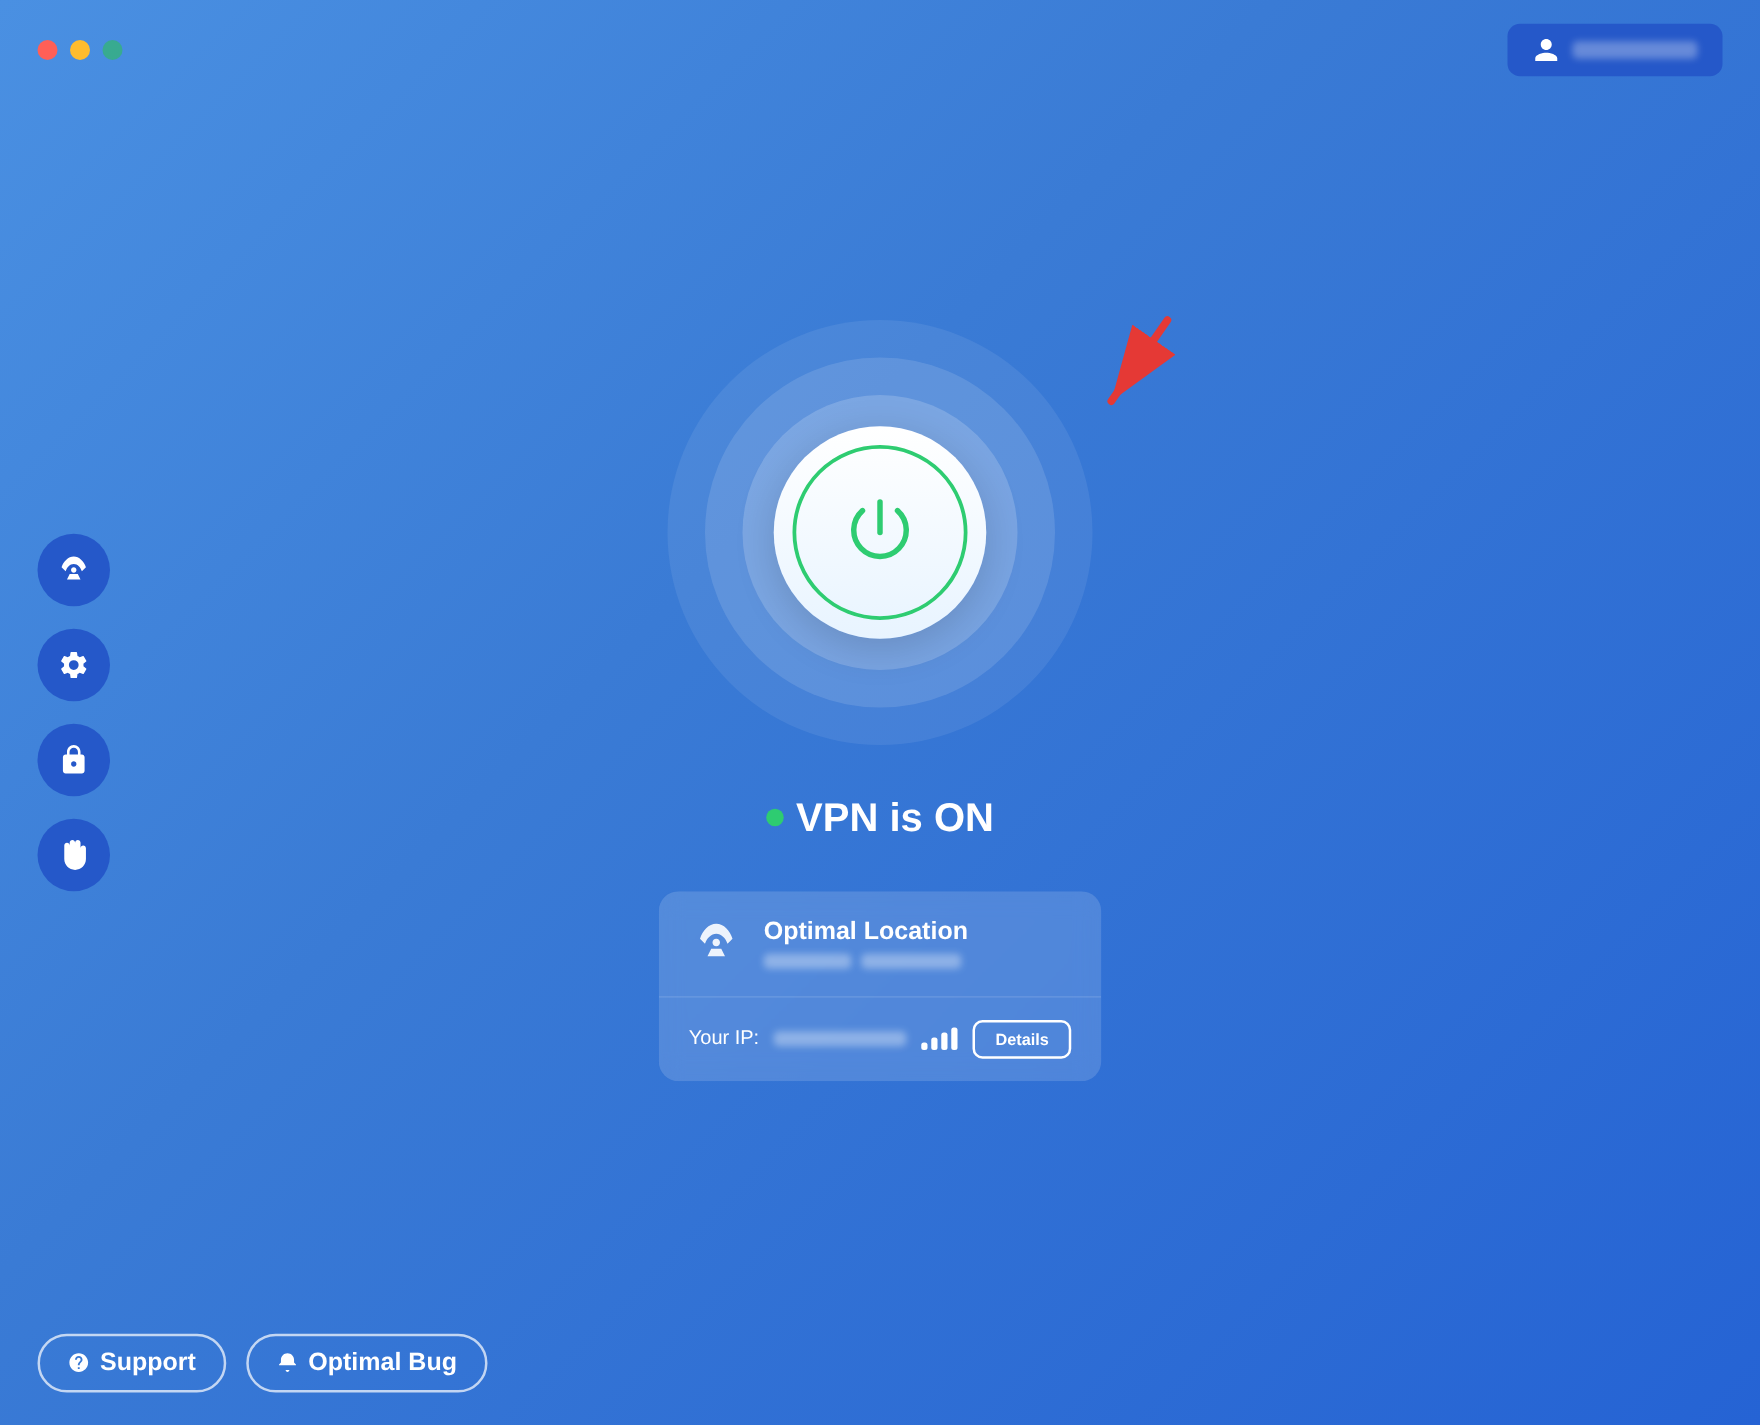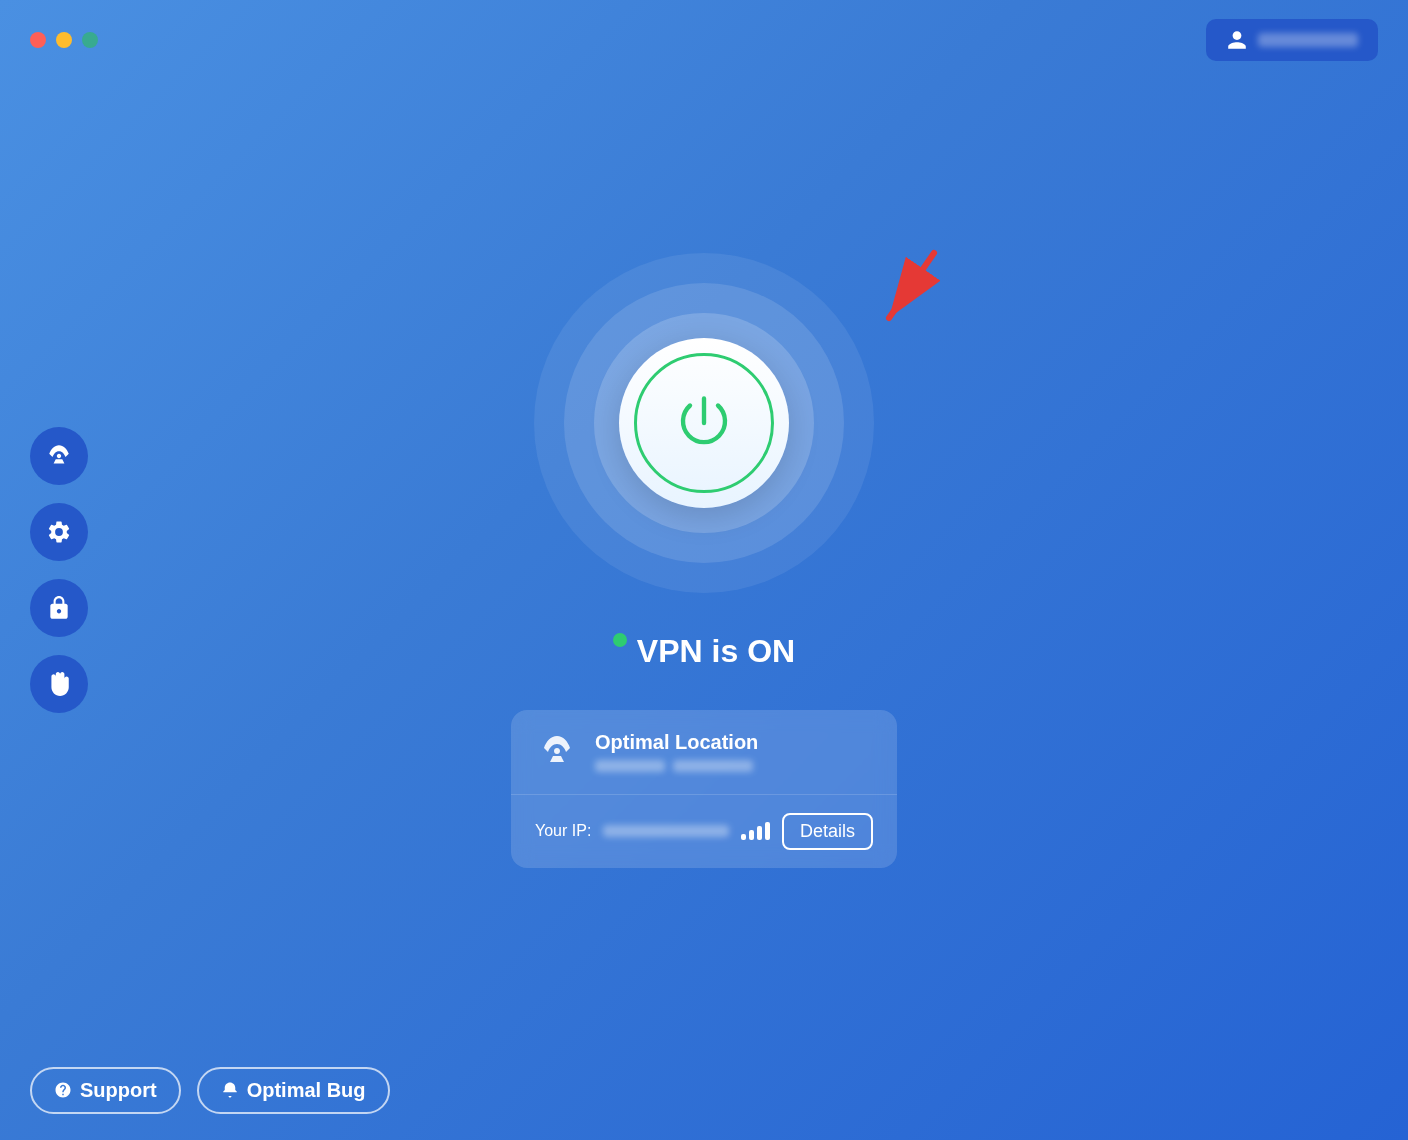--- a/index.html
+++ b/index.html
@@ -186,41 +186,41 @@
       position: absolute;
       top: -10px;
       right: -80px;
       width: 120px;
       height: 120px;
     }
 
     
     .vpn-status {
       display: flex;
-      align-items: flex-start;
+      align-items: center;
       gap: 10px;
       margin-bottom: 40px;
     }
 
     .status-dot {
       width: 14px;
       height: 14px;
       border-radius: 50%;
       background: #2ecc71;
     }
 
     .vpn-status-text {
       font-size: 32px;
       font-weight: 700;
       color: white;
     }
 
     
     .info-card {
-      width: 386px;
+      width: 354px;
       background: rgba(255,255,255,0.15);
       border-radius: 16px;
       overflow: hidden;
       backdrop-filter: blur(10px);
     }
 
     .location-row {
       padding: 20px 24px;
       display: flex;
       align-items: center;
@@ -295,22 +295,22 @@
       background: white;
       border-radius: 2px;
     }
 
     .details-button {
       background: transparent;
       border: 2px solid white;
       border-radius: 8px;
       color: white;
       padding: 6px 16px;
-      font-size: 18px;
-      font-weight: 400;
+      font-size: 13px;
+      font-weight: 700;
       cursor: pointer;
     }
 
     
     .bottom-bar {
       position: absolute;
       bottom: 0;
       left: 0;
       right: 0;
       height: 100px;

